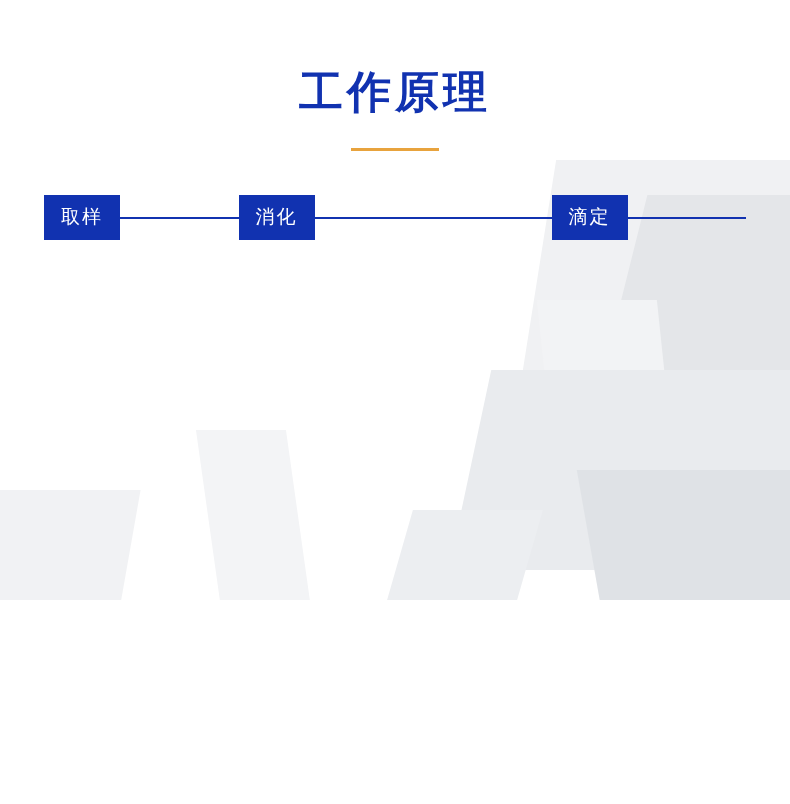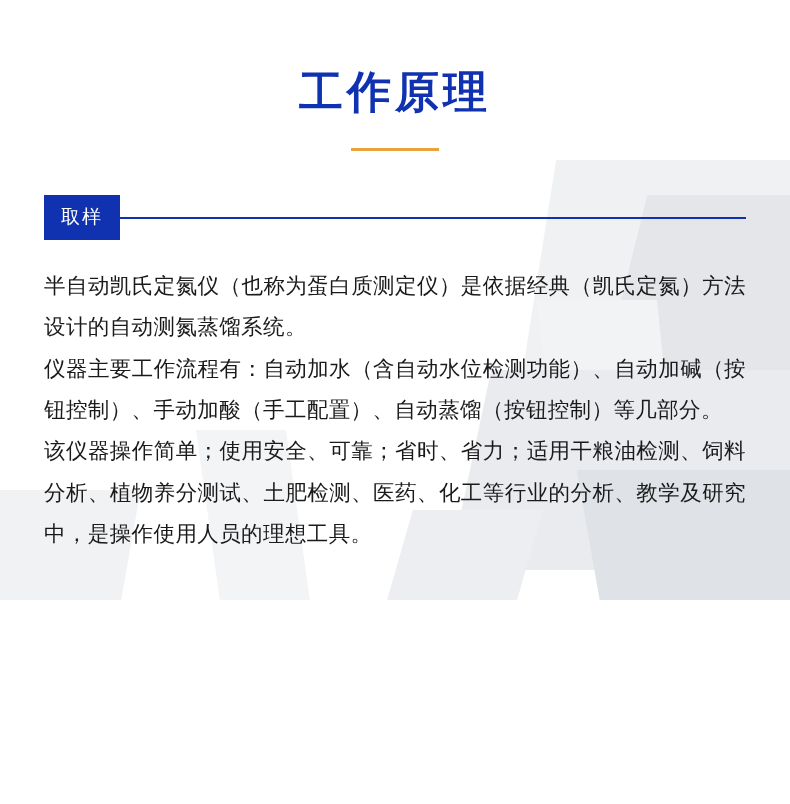--- a/index.html
+++ b/index.html
@@ -178,25 +178,22 @@
   <div class="content">
 
     <div class="title-block">
       <div class="title">工作原理</div>
       <div class="title-rule"></div>
     </div>
 
     <div class="steps">
       <div class="step">取样</div>
       <div class="connector"></div>
+      <div class="step">消化</div>
       <div class="connector"></div>
       <div class="connector"></div>
+      <div class="step">滴定</div>
       <div class="connector"></div>
     </div>
 
-    <div class="body-text">
-      <p>半自动凯氏定氮仪（也称为蛋白质测定仪）是依据经典（凯氏定氮）方法设计的自动测氮蒸馏系统。</p>
-      <p>仪器主要工作流程有：自动加水（含自动水位检测功能）、自动加碱（按钮控制）、手动加酸（手工配置）、自动蒸馏（按钮控制）等几部分。</p>
-      <p>该仪器操作简单；使用安全、可靠；省时、省力；适用干粮油检测、饲料分析、植物养分测试、土肥检测、医药、化工等行业的分析、教学及研究中，是操作使用人员的理想工具。</p>
-    </div>
 
   </div>
 </div>
 
 </body></html>

